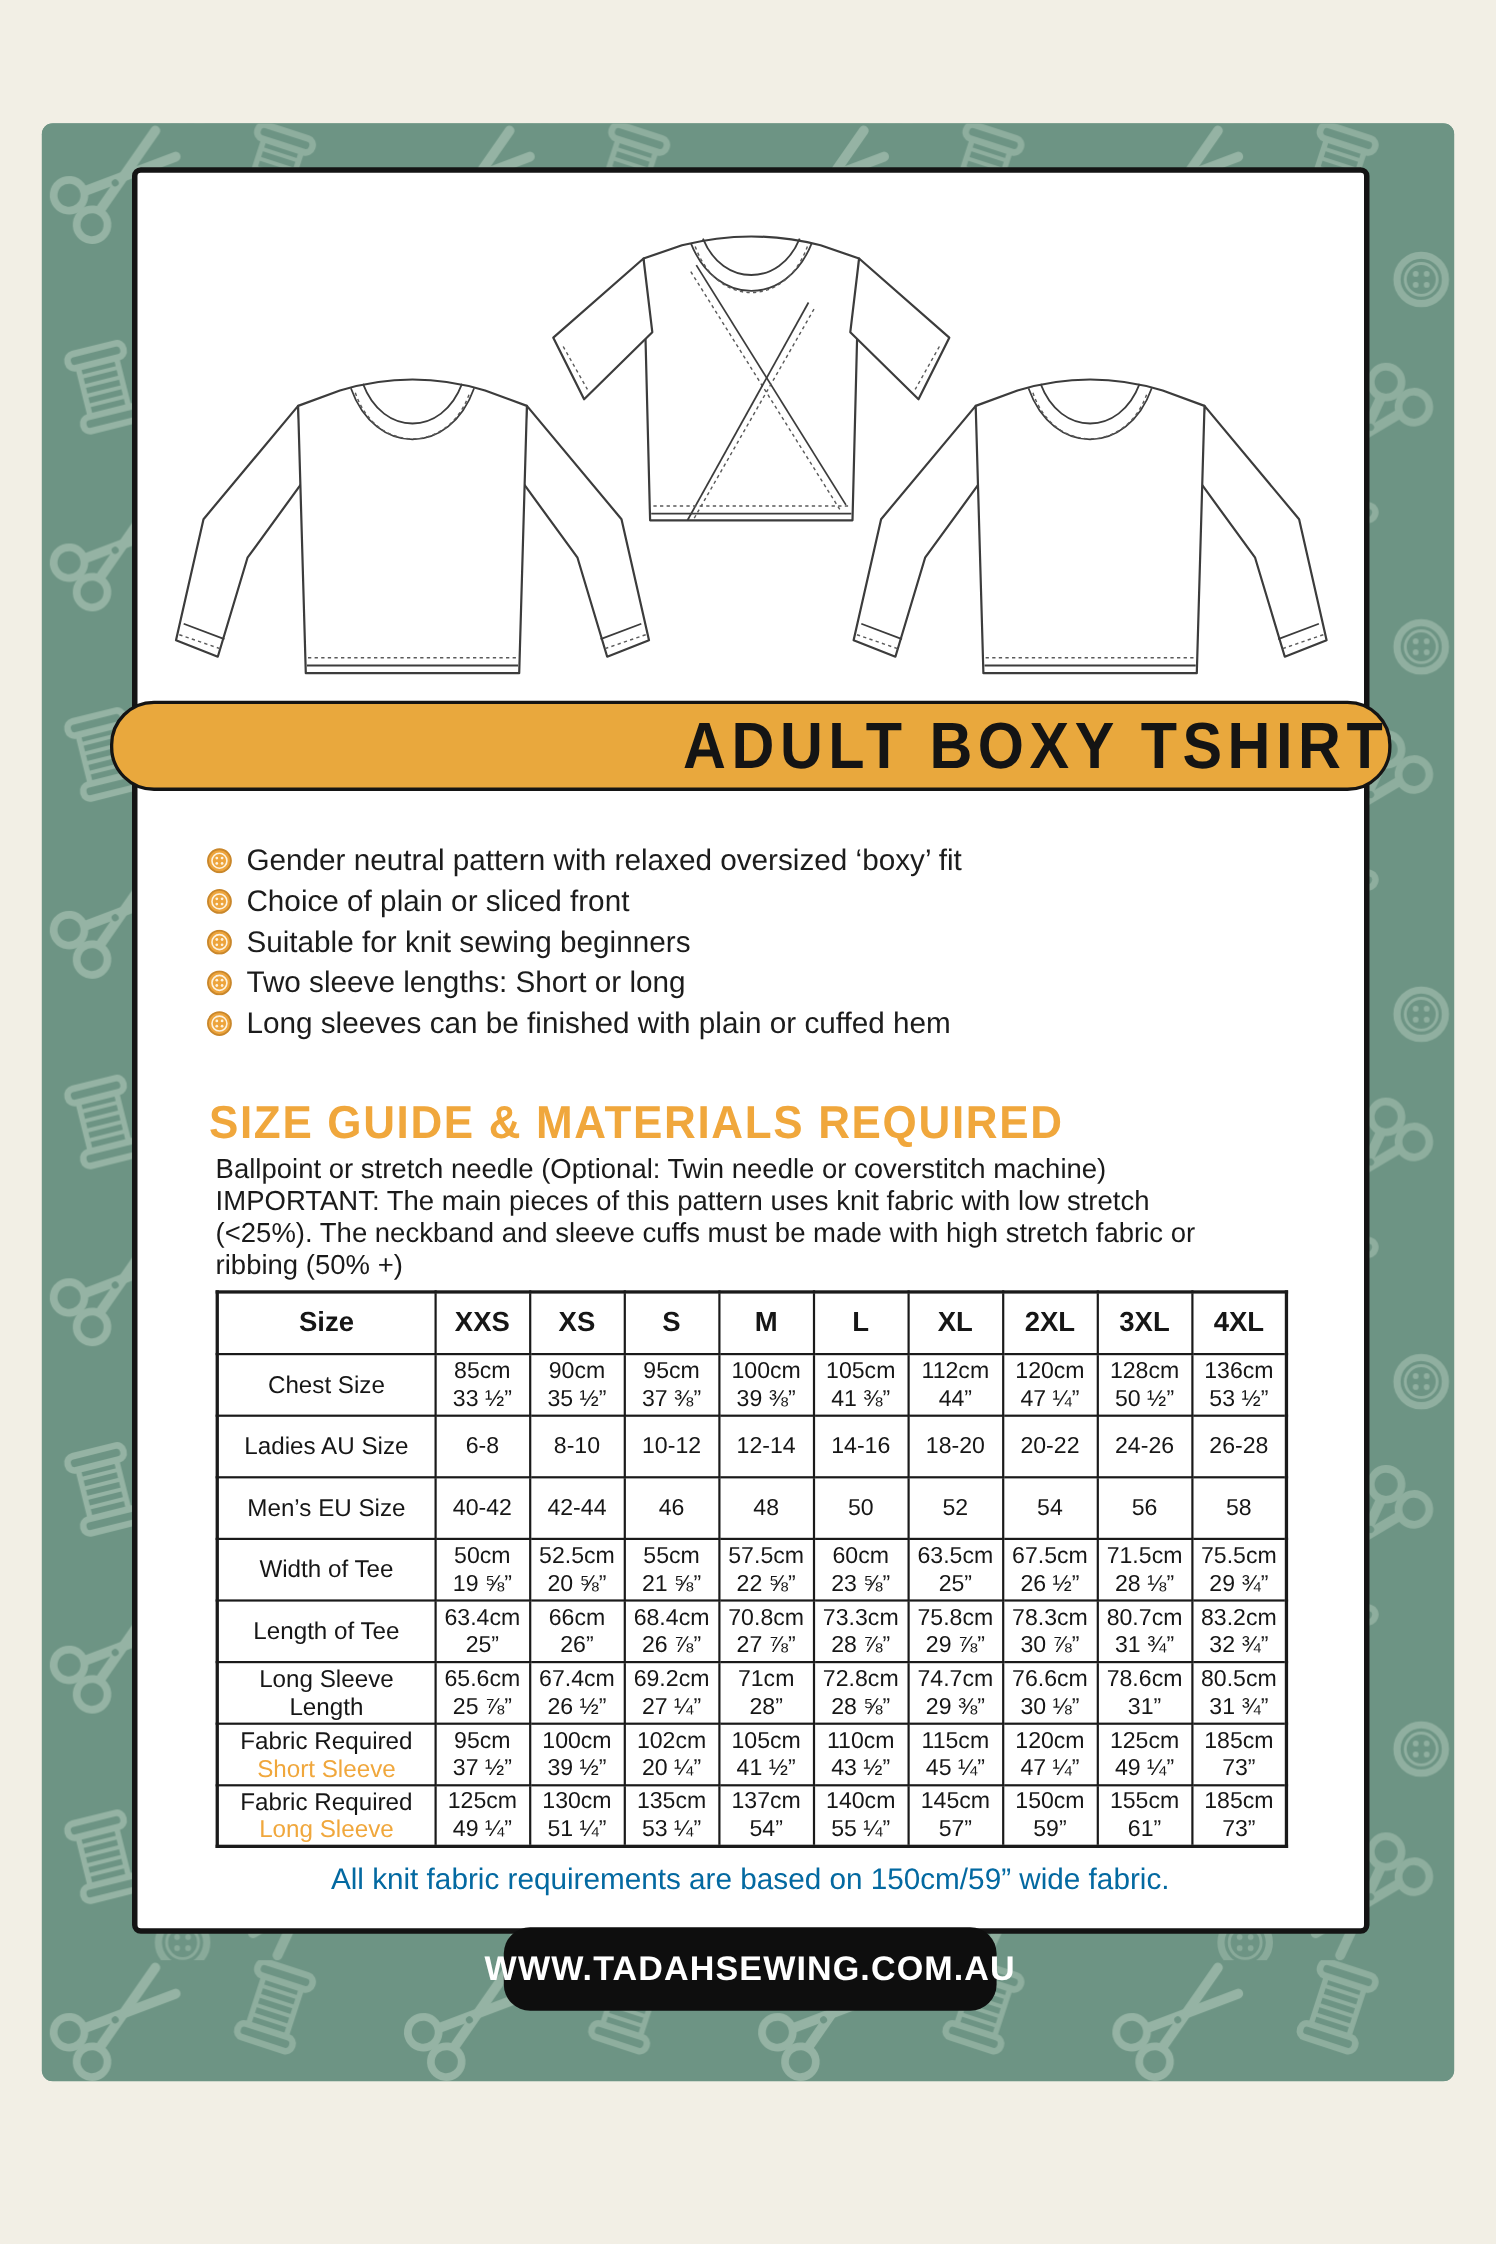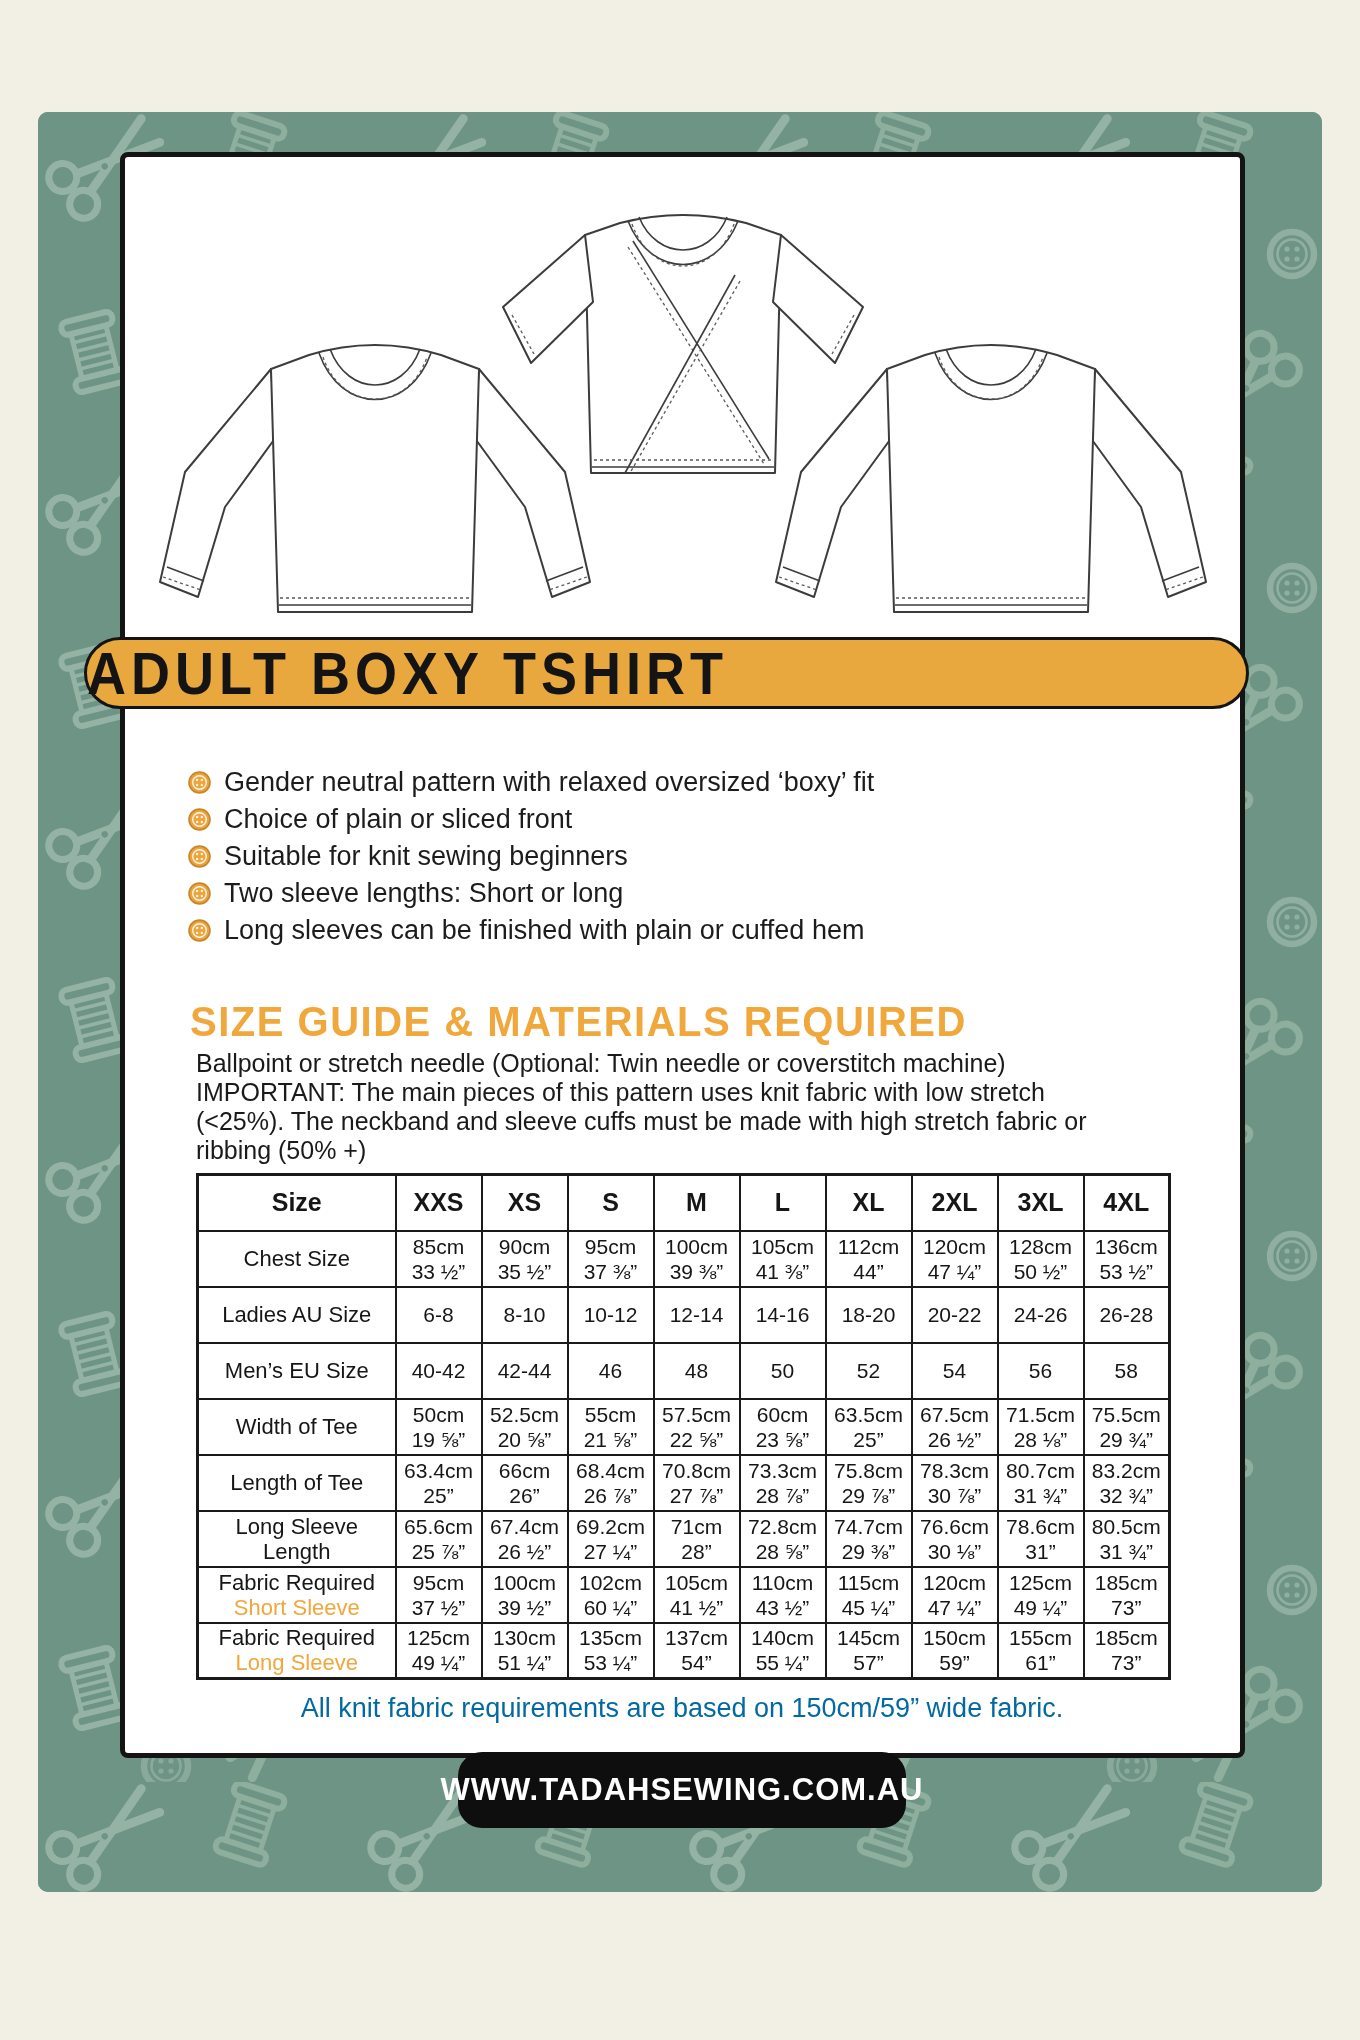--- a/index.html
+++ b/index.html
@@ -17,23 +17,23 @@
   .card{
     position:absolute;left:120px;top:152px;width:1125px;height:1606px;
     box-sizing:border-box;background:#ffffff;border:5px solid #141414;border-radius:8px;
     z-index:2;
   }
   .tees{position:absolute;left:125px;top:157px;width:1115px;height:505px;z-index:3;}
   .panel{fill:#ffffff;stroke:#3c3c3c;stroke-width:2;stroke-linejoin:round;}
   .seam{fill:none;stroke:#3c3c3c;stroke-width:1.6;}
   .stitch{fill:none;stroke:#5a5a5a;stroke-width:1.3;stroke-dasharray:3 3;}
   .banner{
-    position:absolute;left:84px;top:637px;width:1165px;height:72px;box-sizing:border-box;
+    position:absolute;left:100px;top:637px;width:1165px;height:82px;box-sizing:border-box;
     background:#e9a83d;border:3px solid #141414;border-radius:40px;
-    display:flex;align-items:center;justify-content:flex-start;z-index:5;
+    display:flex;align-items:center;justify-content:flex-end;z-index:5;
   }
   .banner-title{
     font-size:54px;font-weight:700;letter-spacing:5px;color:#141414;
     transform:scaleY(1.1);white-space:nowrap;
   }
   .features{position:absolute;left:188px;top:764px;z-index:4;}
   .feature{display:flex;align-items:center;gap:13px;height:37px;}
   .bullet{width:23px;height:23px;flex:0 0 23px;}
   .bullet svg{width:23px;height:23px;display:block;}
   .feature-text{font-size:27px;color:#1c1c1c;white-space:nowrap;}
@@ -509,21 +509,21 @@
         <td>
           <div>95cm</div>
           <div>37 ½”</div>
         </td>
         <td>
           <div>100cm</div>
           <div>39 ½”</div>
         </td>
         <td>
           <div>102cm</div>
-          <div>60 ¼”</div>
+          <div>20 ¼”</div>
         </td>
         <td>
           <div>105cm</div>
           <div>41 ½”</div>
         </td>
         <td>
           <div>110cm</div>
           <div>43 ½”</div>
         </td>
         <td>

